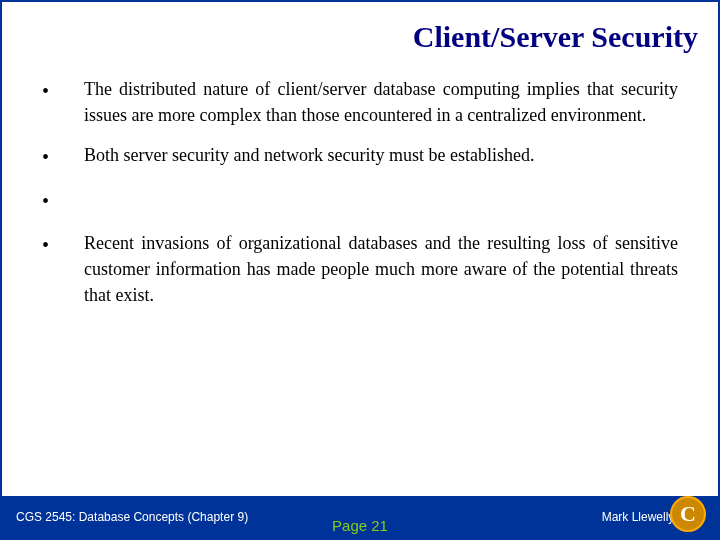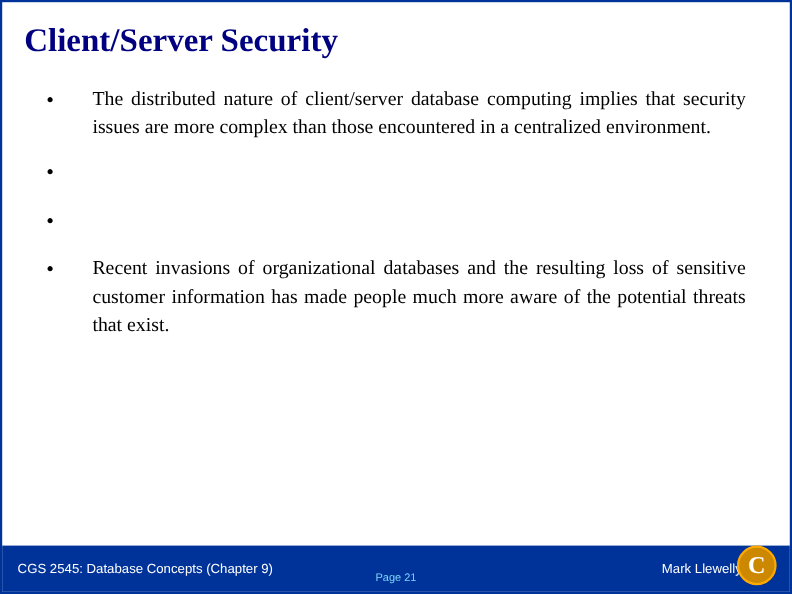--- a/index.html
+++ b/index.html
@@ -20,21 +20,21 @@
       width: 720px;
       height: 540px;
       background: #ffffff;
       border: 2px solid #003399;
       display: flex;
       flex-direction: column;
       position: relative;
     }
 
     .slide-title {
-      text-align: left;
+      text-align: right;
       font-size: 30px;
       font-weight: bold;
       color: #000080;
       padding: 18px 20px 12px 20px;
       border-bottom: none;
     }
 
     .slide-content {
       flex: 1;
       padding: 10px 40px 10px 40px;
@@ -80,22 +80,22 @@
       position: relative;
     }
 
     .footer-left {
       color: #ffffff;
       font-size: 12px;
       font-family: Arial, sans-serif;
     }
 
     .footer-center {
-      color: #7dd3fc;
-      font-size: 10px;
+      color: #84cc16;
+      font-size: 15px;
       font-family: Arial, sans-serif;
       position: absolute;
       left: 50%;
       transform: translateX(-50%);
       margin-top: 16px;
     }
 
     .footer-right {
       color: #ffffff;
       font-size: 12px;
@@ -133,20 +133,21 @@
   <div class="slide-title">Client/Server Security</div>
 
   <div class="slide-content">
     <ul class="bullet-list">
       <li class="bullet-item">
         <span class="bullet-dot">•</span>
         <span class="bullet-text">The  distributed  nature  of  client/server  database computing  implies  that  security  issues  are  more complex  than  those  encountered  in  a  centralized environment.</span>
       </li>
       <li class="bullet-item">
         <span class="bullet-dot">•</span>
+        <span class="bullet-text">Both  server  security  and  network  security  must  be established.</span>
       </li>
       <li class="bullet-item">
         <span class="bullet-dot">•</span>
       </li>
       <li class="bullet-item">
         <span class="bullet-dot">•</span>
         <span class="bullet-text">Recent  invasions  of  organizational  databases  and  the resulting  loss  of  sensitive  customer  information  has made  people  much  more  aware  of  the  potential  threats that exist.</span>
       </li>
     </ul>
   </div>

